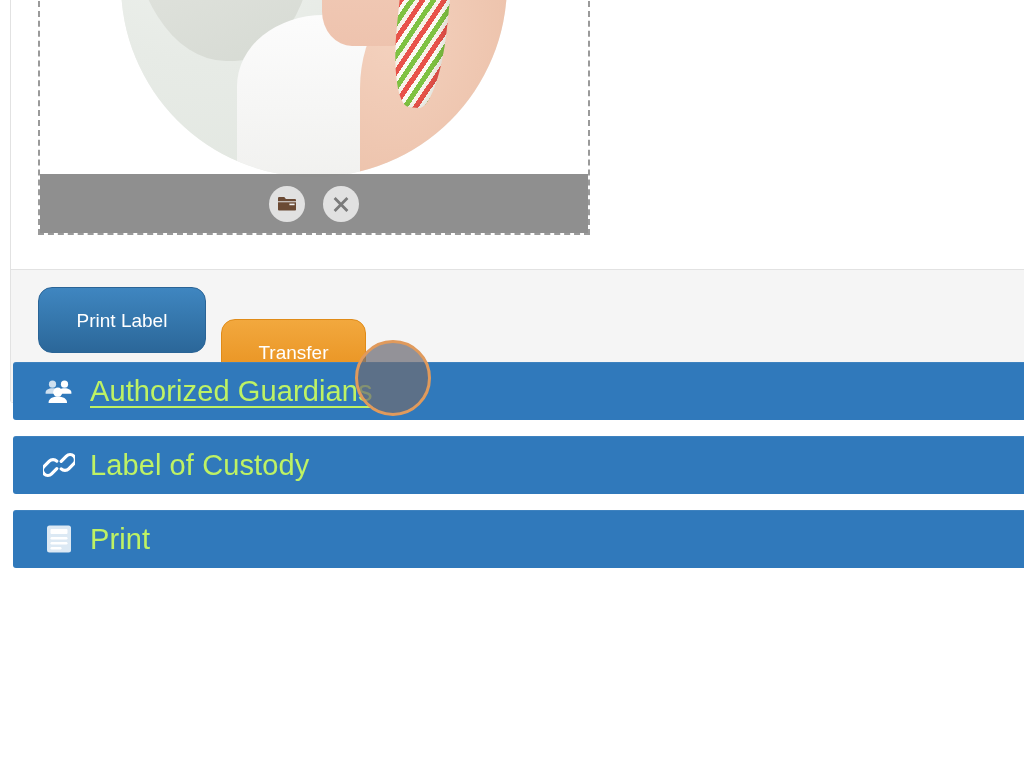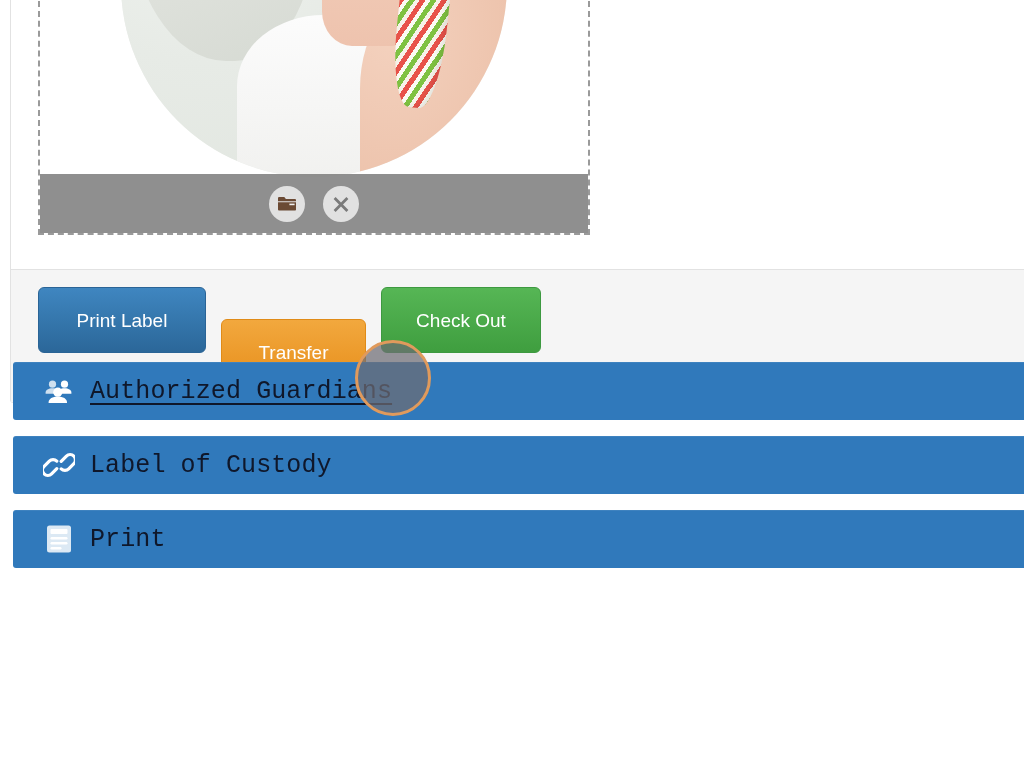--- a/index.html
+++ b/index.html
@@ -164,21 +164,21 @@
   .btn {
     border: 1px solid rgba(0,0,0,0.10);
     color: #ffffff;
     font-size: 19px;
     font-family: "Liberation Sans", sans-serif;
     padding: 0 22px;
     height: 66px;
     line-height: 66px;
     cursor: pointer;
     white-space: nowrap;
-    border-radius: 6px;
+    border-radius: 14px;
     margin-right: 15px;
   }
   .btn-primary {
     background: linear-gradient(180deg, #3f86c0 0%, #2b6799 100%);
     border-color: #2a6496;
     min-width: 168px;
   }
   .btn-warning {
     background: linear-gradient(180deg, #f2a83e 0%, #e78f1c 100%);
     border-color: #e08b18;
@@ -214,25 +214,24 @@
     width: 34px;
     height: 32px;
     display: flex;
     align-items: center;
     justify-content: center;
     margin-right: 14px;
     flex: 0 0 auto;
   }
   .acc-icon svg { display: block; }
   .acc-title {
-    color: #0f172a;
-    font-size: 25px;
+    color: #bef264;
+    font-size: 29px;
     font-weight: 400;
     letter-spacing: 0.1px;
-    font-family: Liberation Mono, monospace;
   }
   .acc-title.hovered {
     text-decoration: underline;
     text-underline-offset: 5px;
   }
 
   
   .cursor-ring {
     position: absolute;
     left: 355px;
@@ -281,21 +280,20 @@
             </svg>
           </button>
         </div>
       </div>
 
     </div>
 
     <div class="card-footer">
       <button class="btn btn-primary">Print Label</button>
       <button class="btn btn-warning">Transfer</button>
-      <button class="btn btn-success">Check Out</button>
     </div>
   </div>
 
   <div class="accordion">
 
     <div class="acc-bar">
       <span class="acc-icon">
         <svg width="32" height="24" viewBox="0 0 32 24" fill="#ffffff">
           <circle cx="9.5" cy="5.2" r="3.6" fill="#cfe0ef"></circle>
           <path d="M2.6 13.6c0-2.7 3-4.3 6.9-4.3s6.9 1.6 6.9 4.3v1.1H2.6z" fill="#cfe0ef"></path>

